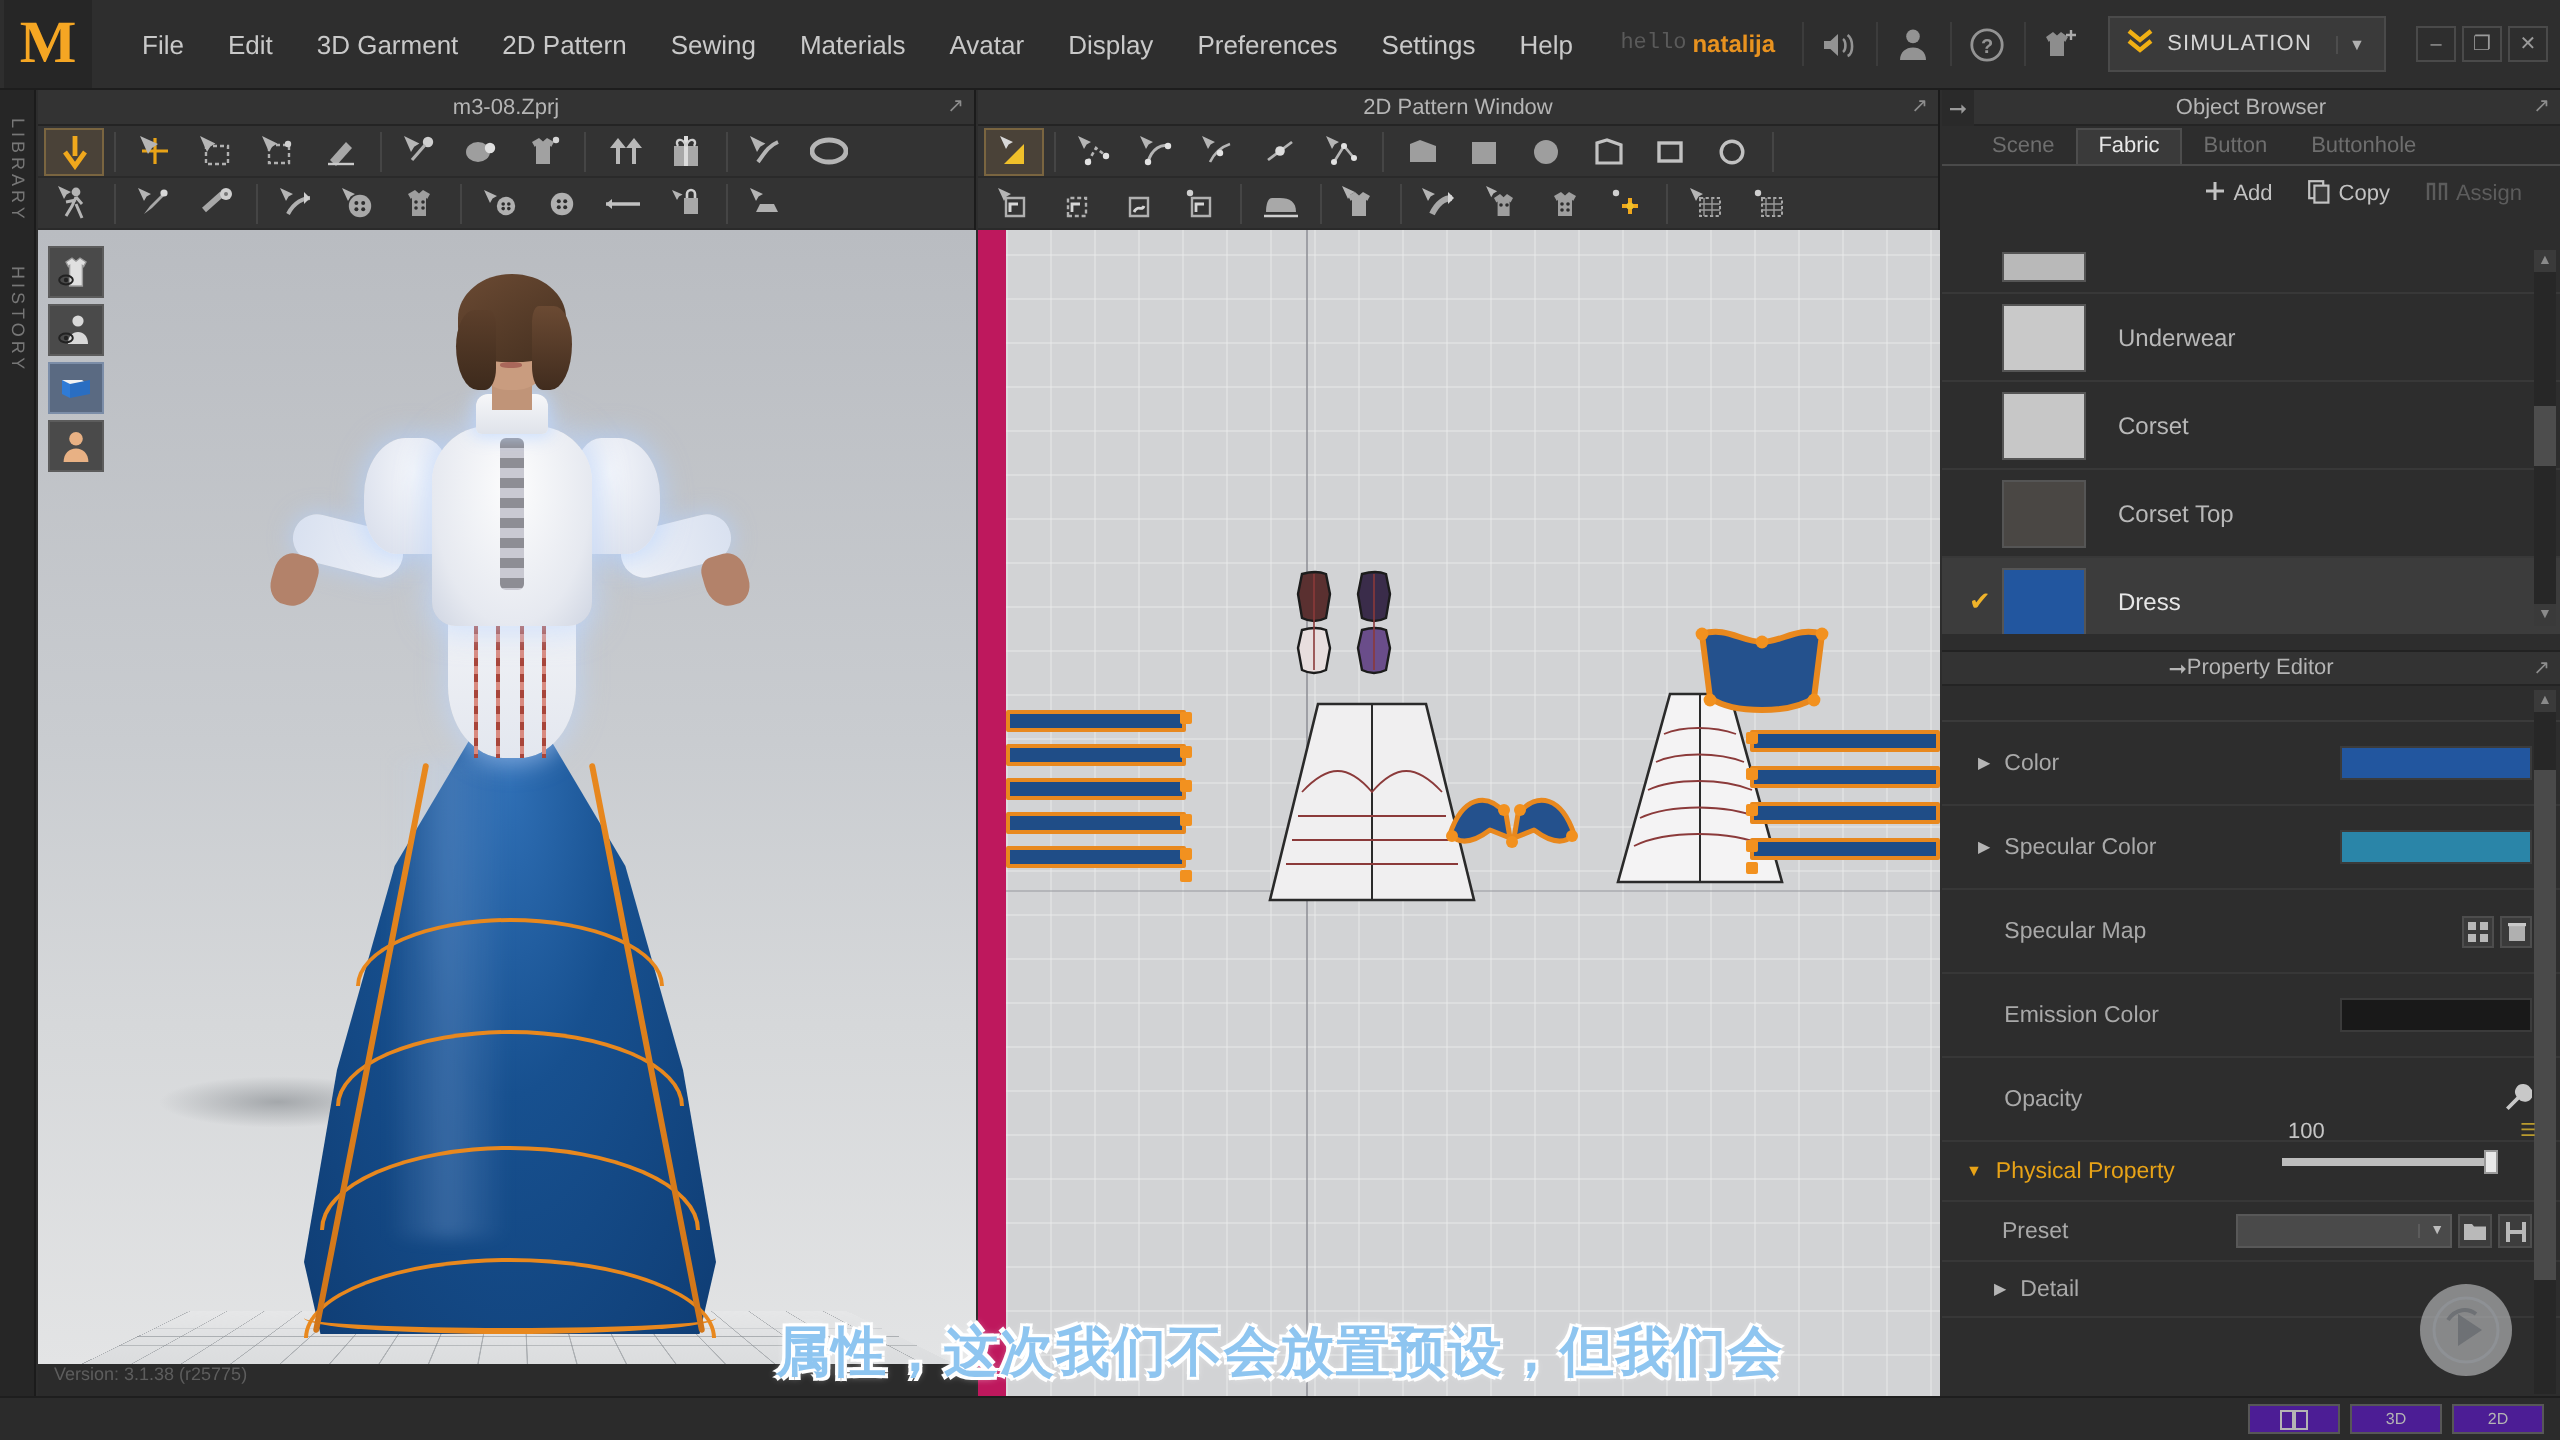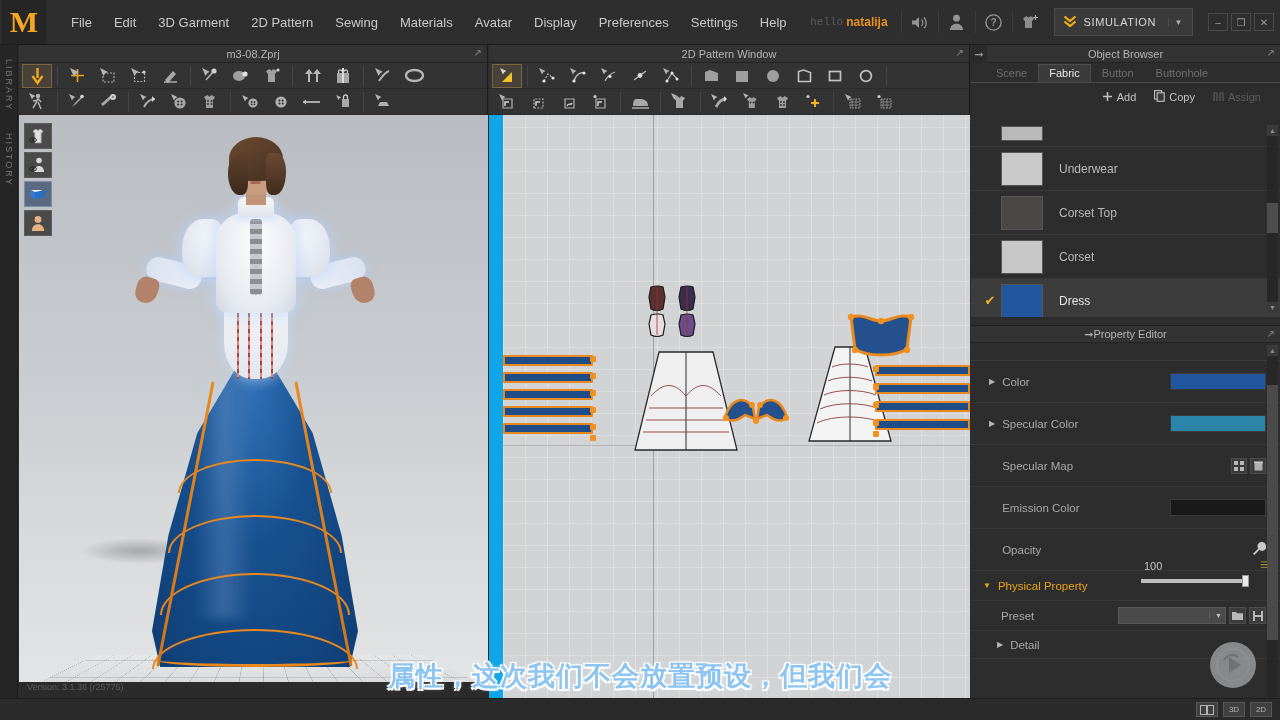--- a/index.html
+++ b/index.html
@@ -222,21 +222,21 @@
   }
   .vstatus {
     position:absolute; left:0; bottom:0; width:469px; height:18px;
     background:#2b2b2b; display:flex; align-items:flex-start; padding-left:8px;
   }
   .vstatus span { font-size:9px; color:#5d5d5d; }
 
   
   .view2d {
     position:absolute; left:489px; top:45px; width:481px; height:655px;
-    background:#0ea5e9; border-right:1px solid #1b1b1b;
+    background:#be185d; border-right:1px solid #1b1b1b;
   }
   .v2d-canvas {
     position:absolute; left:14px; top:70px; width:467px; height:585px;
     background:#d2d3d5; overflow:hidden;
   }
   .g2d {
     position:absolute; inset:0;
     background:
       repeating-linear-gradient(90deg, rgba(255,255,255,.45) 0 1px, transparent 1px 22px),
       repeating-linear-gradient(0deg, rgba(255,255,255,.45) 0 1px, transparent 1px 22px);
@@ -366,21 +366,21 @@
     position:absolute; left:-7px; top:215px; font-size:9px; color:#b99b2e;
   }
 
   
   .botbar {
     position:absolute; left:0; bottom:0; width:1280px; height:22px;
     background:#2b2b2b; border-top:1px solid #1e1e1e;
     display:flex; align-items:center; justify-content:flex-end; padding-right:8px; gap:5px;
   }
   .bbtn {
-    width:22px; height:15px; border:1px solid #575757; background:#404040;
+    width:46px; height:15px; border:1px solid #575757; background:#4c1d95;
     display:flex; align-items:center; justify-content:center;
     font-size:8px; color:#b4b4b4;
   }
   .playbadge {
     position:absolute; right:24px; bottom:12px; width:46px; height:46px;
     border-radius:50%; background:rgba(210,212,214,.55);
     display:flex; align-items:center; justify-content:center;
   }
 
   
@@ -1023,27 +1023,27 @@
         <div class="fab-sw" style="height:15px;background:#b9b9b9;"></div>
         <div class="fab-name"></div>
       </div>
       <div class="fab-row">
         <div class="fab-check"></div>
         <div class="fab-sw" style="background:#c9c9c9;"></div>
         <div class="fab-name">Underwear</div>
       </div>
       <div class="fab-row">
         <div class="fab-check"></div>
+        <div class="fab-sw" style="background:#c7c7c7;"></div>
+        <div class="fab-name">Corset</div>
+      </div>
+      <div class="fab-row">
+        <div class="fab-check"></div>
         <div class="fab-sw" style="background:#4a4744;"></div>
         <div class="fab-name">Corset Top</div>
-      </div>
-      <div class="fab-row">
-        <div class="fab-check"></div>
-        <div class="fab-sw" style="background:#c7c7c7;"></div>
-        <div class="fab-name">Corset</div>
       </div>
       <div class="fab-row sel">
         <div class="fab-check">✔</div>
         <div class="fab-sw" style="background:#22569f;"></div>
         <div class="fab-name">Dress</div>
       </div>
     </div>
 
     <div class="rscroll">
       <div class="rarrow" style="top:0;">▲</div>

